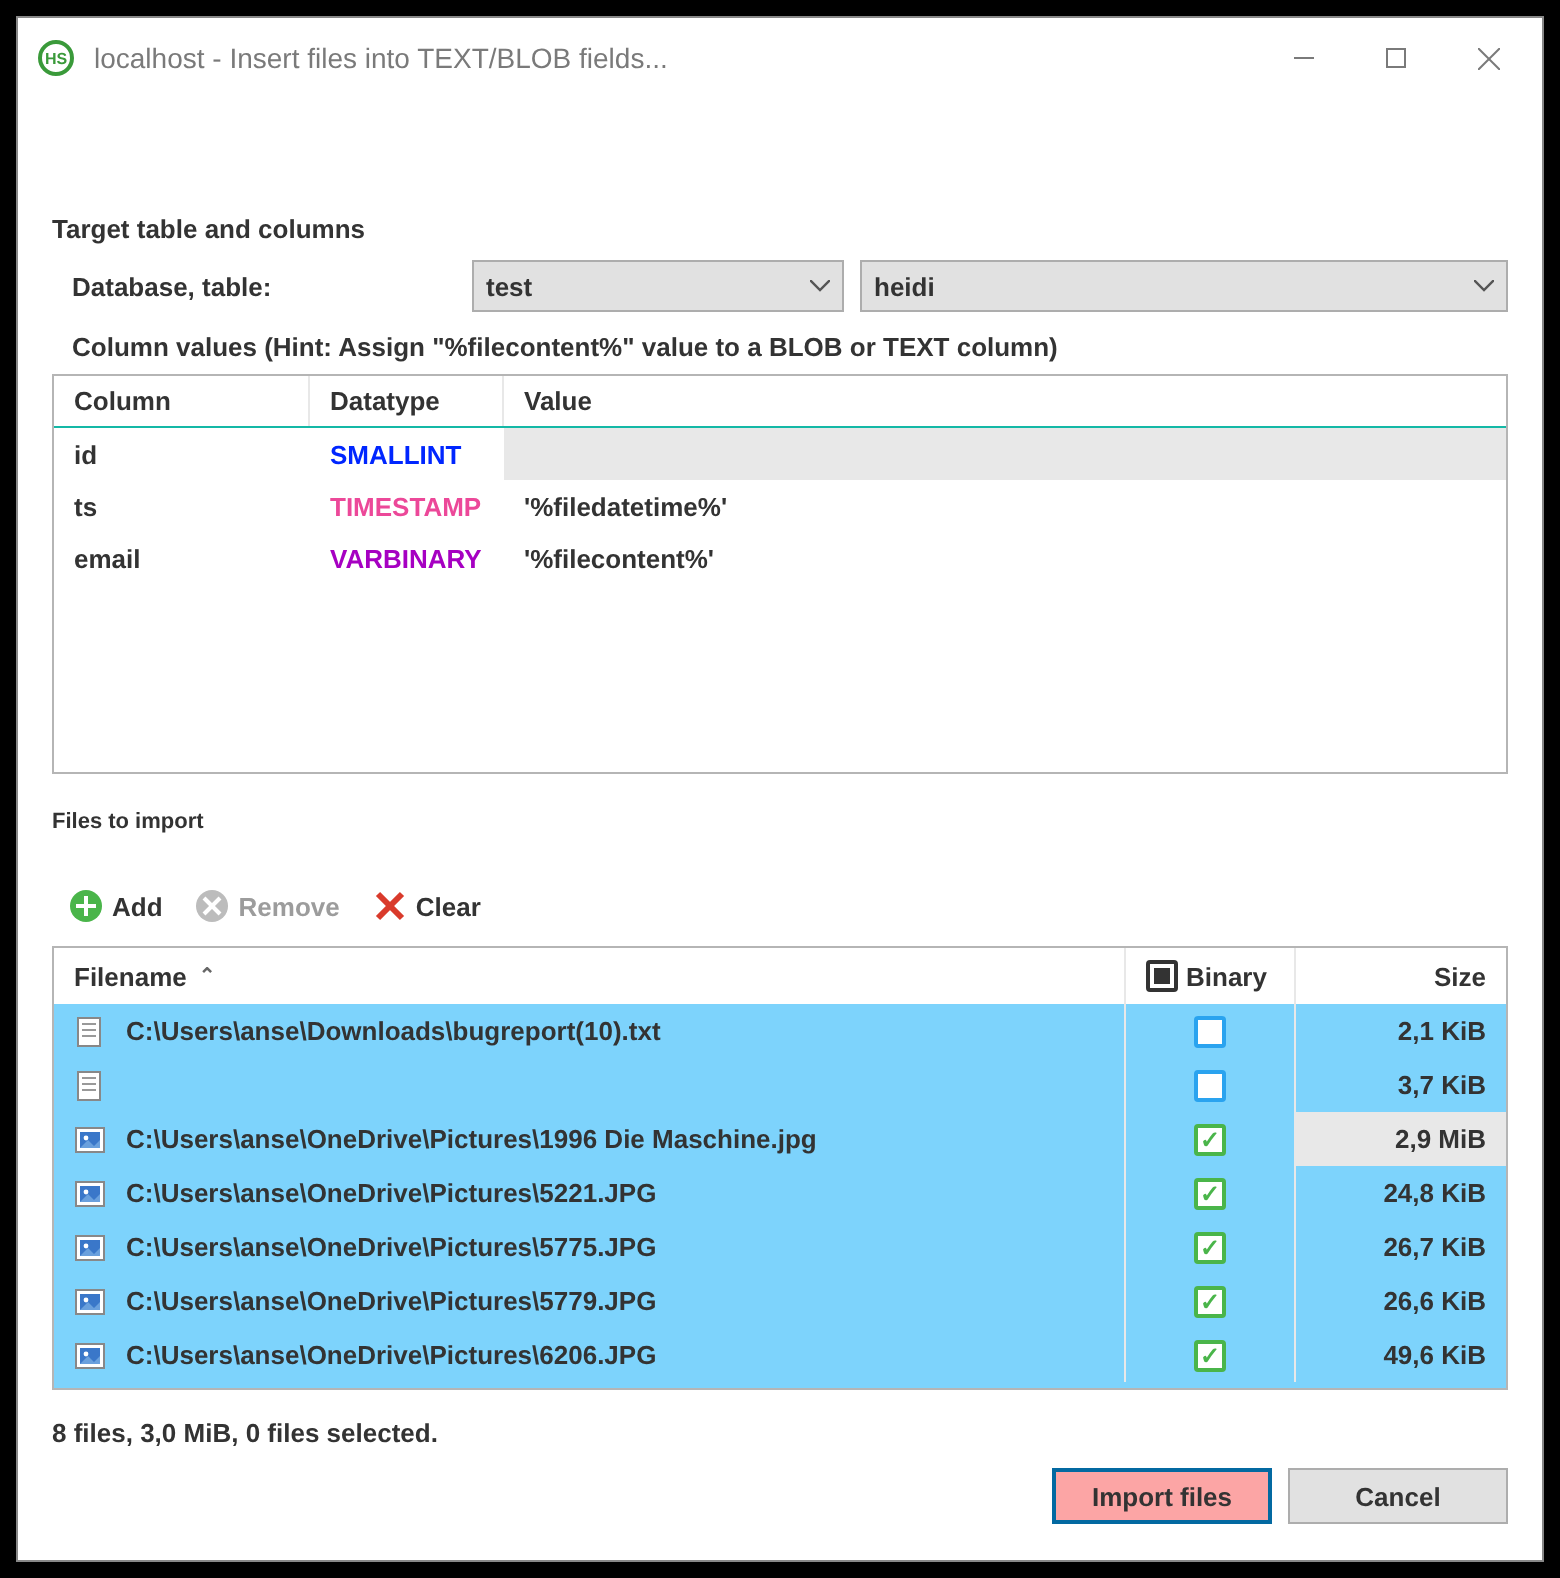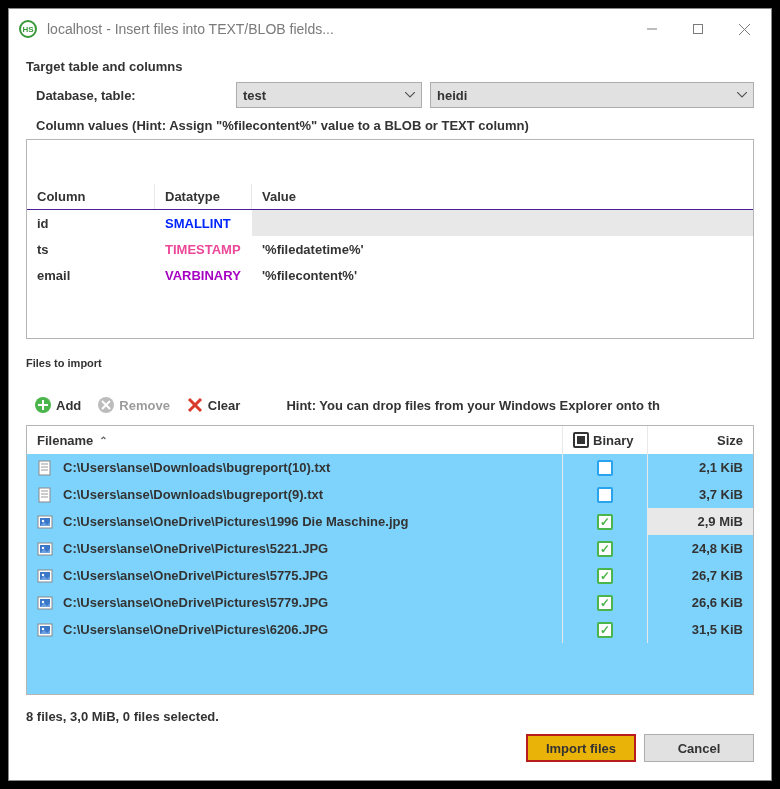--- a/index.html
+++ b/index.html
@@ -15,20 +15,21 @@
   .window {
     position: absolute;
     left: 8px;
     top: 8px;
     width: 764px;
     height: 773px;
     background: #fff;
     border: 1px solid #888;
     display: flex;
     flex-direction: column;
+    gap: 48px;
   }
   .titlebar {
     height: 40px;
     display: flex;
     align-items: center;
     padding: 0 4px 0 10px;
     color: #7a7a7a;
   }
   .titlebar .app-icon {
     width: 18px; height: 18px; margin-right: 10px;
@@ -71,23 +72,22 @@
     background: #fff;
     height: 200px;
     overflow: hidden;
   }
   .grid-head, .grid-row {
     display: flex;
     height: 26px;
     align-items: center;
   }
   .grid-head {
-    background: #4c1d95;
+    background: #14b8a6;
     border-bottom: 1px solid transparent;
-    margin-top: 44px;
   }
   .grid-head .hcell {
     padding: 0 10px;
     height: 100%;
     display: flex;
     align-items: center;
     border-right: 1px solid #e8e8e8;
     background:#fff;
   }
   .grid-row .cell { padding: 0 10px; }
@@ -166,21 +166,21 @@
     display: flex; justify-content: flex-end; gap: 8px;
     padding: 0 0 4px 0;
   }
   .btn {
     width: 110px; height: 28px;
     background: #e1e1e1;
     border: 1px solid #adadad;
     display:flex; align-items:center; justify-content:center;
     cursor: pointer;
   }
-  .btn.primary { border: 2px solid #b91c1c; background:#eab308; }
+  .btn.primary { border: 2px solid #0369a1; background:#fca5a5; }
   svg { display: block; }
 </style>
 </head>
 <body>
 
 <div class="window">
   <div class="titlebar">
     <span class="app-icon">
       <svg width="18" height="18" viewBox="0 0 18 18">
         <circle cx="9" cy="9" r="8" fill="#fff" stroke="#3a9a3a" stroke-width="2"></circle>
@@ -284,21 +284,20 @@
       </div>
       <div class="tbtn">
         <span>
           <svg width="18" height="18">
               <line x1="3" y1="3" x2="15" y2="15" stroke="#d93a2b" stroke-width="3"></line>
               <line x1="15" y1="3" x2="3" y2="15" stroke="#d93a2b" stroke-width="3"></line>
             </svg>
         </span>
         <span>Clear</span>
       </div>
-      <div class="tool-hint">Hint: You can drop files from your Windows Explorer onto th</div>
     </div>
 
     <div class="filegrid">
       <div class="fg-head">
         <div class="hcell fg-col-file">
           <span>Filename</span>
           <span class="sort-arrow">⌃</span>
         </div>
         <div class="hcell fg-col-bin">
           <span class="chk indeterminate"></span>
@@ -327,21 +326,20 @@
           <div class="fg-row">
             <div class="cell fg-col-file">
               <span>
                 <svg width="16" height="16">
                   <rect x="2" y="1" width="11" height="14" fill="#fff" stroke="#888"></rect>
                   <line x1="4" y1="4" x2="11" y2="4" stroke="#999"></line>
                   <line x1="4" y1="7" x2="11" y2="7" stroke="#999"></line>
                   <line x1="4" y1="10" x2="11" y2="10" stroke="#999"></line>
                 </svg>
               </span>
-              <span>C:\Users\anse\Downloads\bugreport(9).txt</span>
             </div>
             <div class="cell fg-col-bin">
               <span class="chk unchecked"></span>
             </div>
             <div class="cell fg-col-size">3,7 KiB</div>
           </div>
           <div class="fg-row highlight">
             <div class="cell fg-col-file">
               <span>
                 <svg width="16" height="16">
@@ -417,21 +415,21 @@
                   <rect x="3" y="4" width="10" height="8" fill="#3a77c9"></rect>
                   <circle cx="6" cy="7" r="1.2" fill="#fff"></circle>
                   <polyline points="3,12 7,8 10,11 13,8 13,12" fill="#6aa0dd" stroke="none"></polyline>
                 </svg>
               </span>
               <span>C:\Users\anse\OneDrive\Pictures\6206.JPG</span>
             </div>
             <div class="cell fg-col-bin">
               <span class="chk checked"></span>
             </div>
-            <div class="cell fg-col-size">31,5 KiB</div>
+            <div class="cell fg-col-size">49,6 KiB</div>
           </div>
         </div>
     </div>
 
     <div class="status">8 files, 3,0 MiB, 0 files selected.</div>
 
     <div class="buttons">
       <div class="btn primary">Import files</div>
       <div class="btn">Cancel</div>
     </div>

